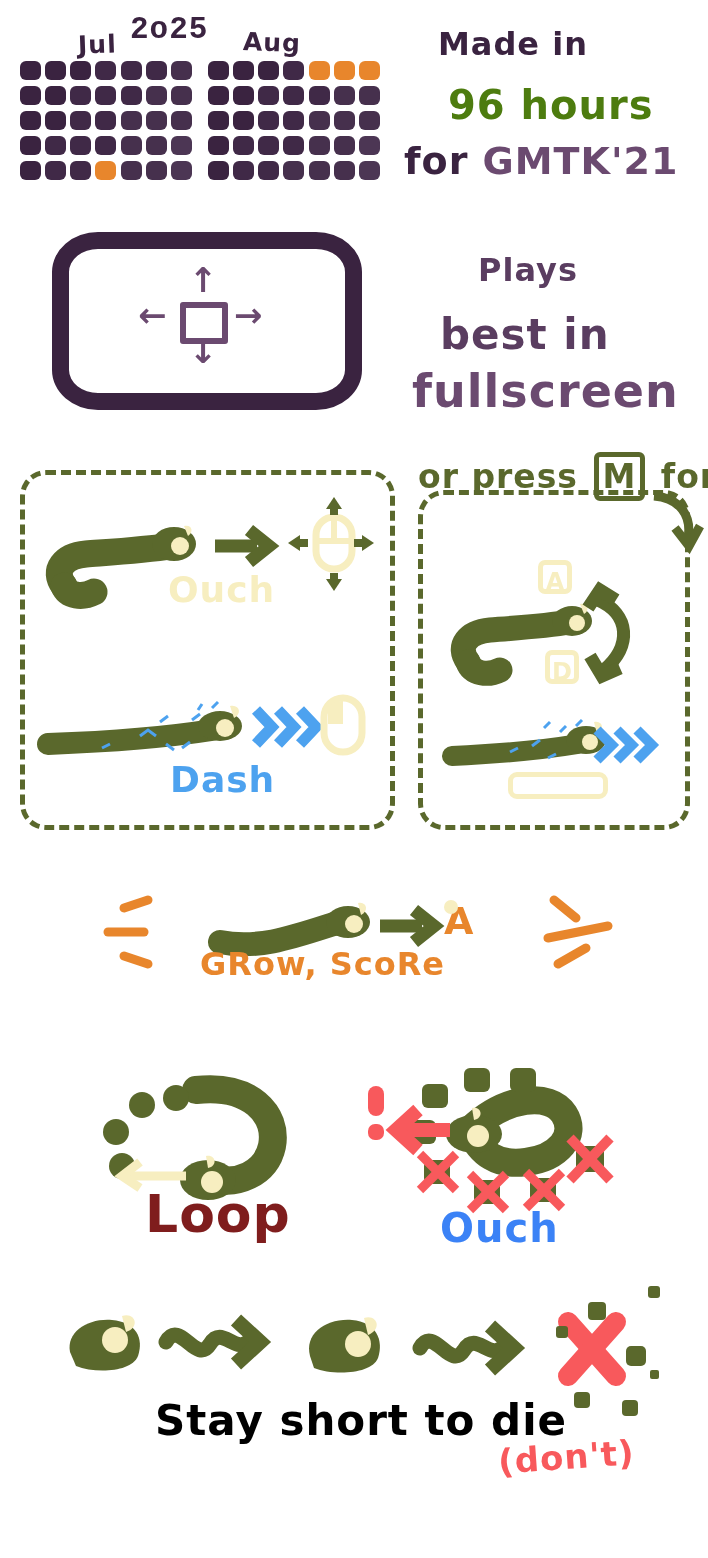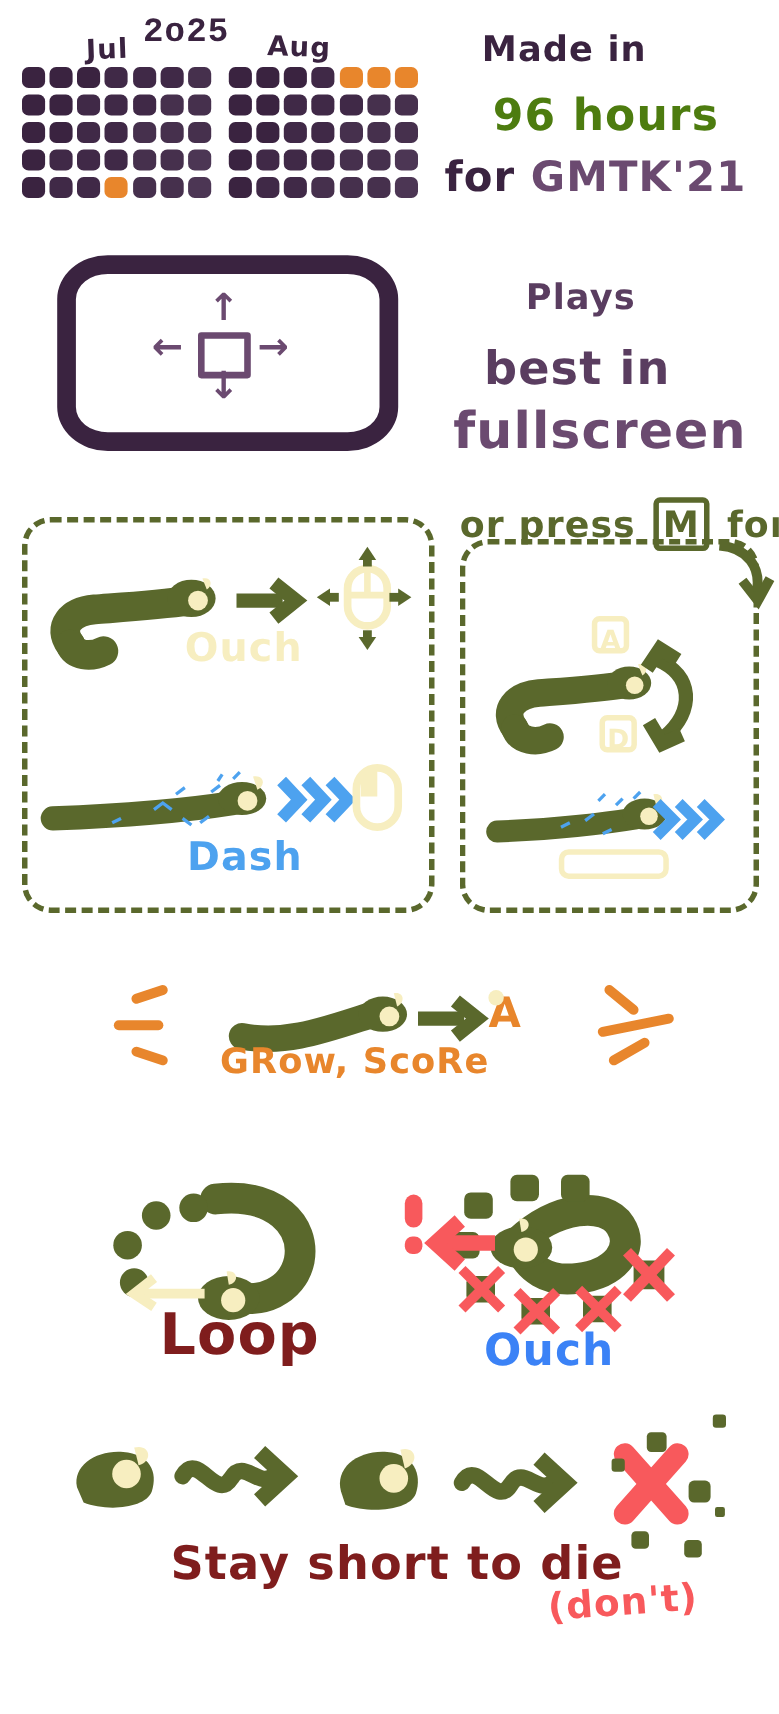--- a/index.html
+++ b/index.html
@@ -78,21 +78,21 @@
 
   
   #lbl-grow{left:200px;top:948px;color:#e8862c;font-size:32px;}
   #food-A{left:444px;top:902px;color:#e8862c;font-size:38px;font-weight:700;}
 
   
   #lbl-loop{left:145px;top:1188px;color:#7f1d1d;font-size:52px;}
   #lbl-ouch{left:440px;top:1208px;color:#3b82f6;font-size:40px;}
 
   
-  #lbl-stay{left:155px;top:1400px;color:#7f1d1d;font-size:42px;}
+  #lbl-stay{left:155px;top:1400px;color:#000000;font-size:42px;}
   #lbl-dont{left:498px;top:1440px;color:#f8595c;font-size:34px;transform:rotate(-4deg);}
 
   .kbd{
     display:inline-block;border:5px solid #f7eec0;border-radius:7px;
     color:#f7eec0;font-size:24px;font-weight:700;width:34px;height:34px;
     line-height:34px;text-align:center;box-sizing:border-box;
   }
   .spacebar{
     border:5px solid #f7eec0;border-radius:9px;width:100px;height:27px;box-sizing:border-box;
   }

